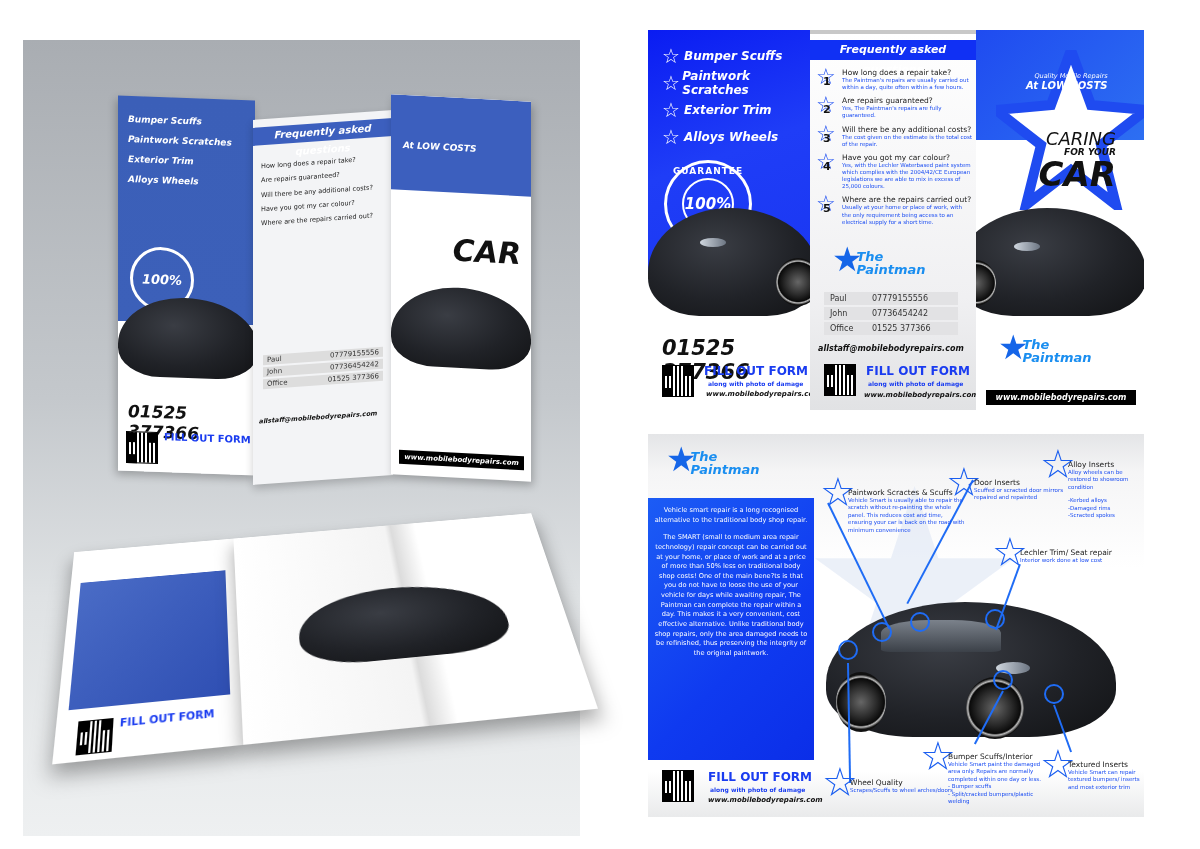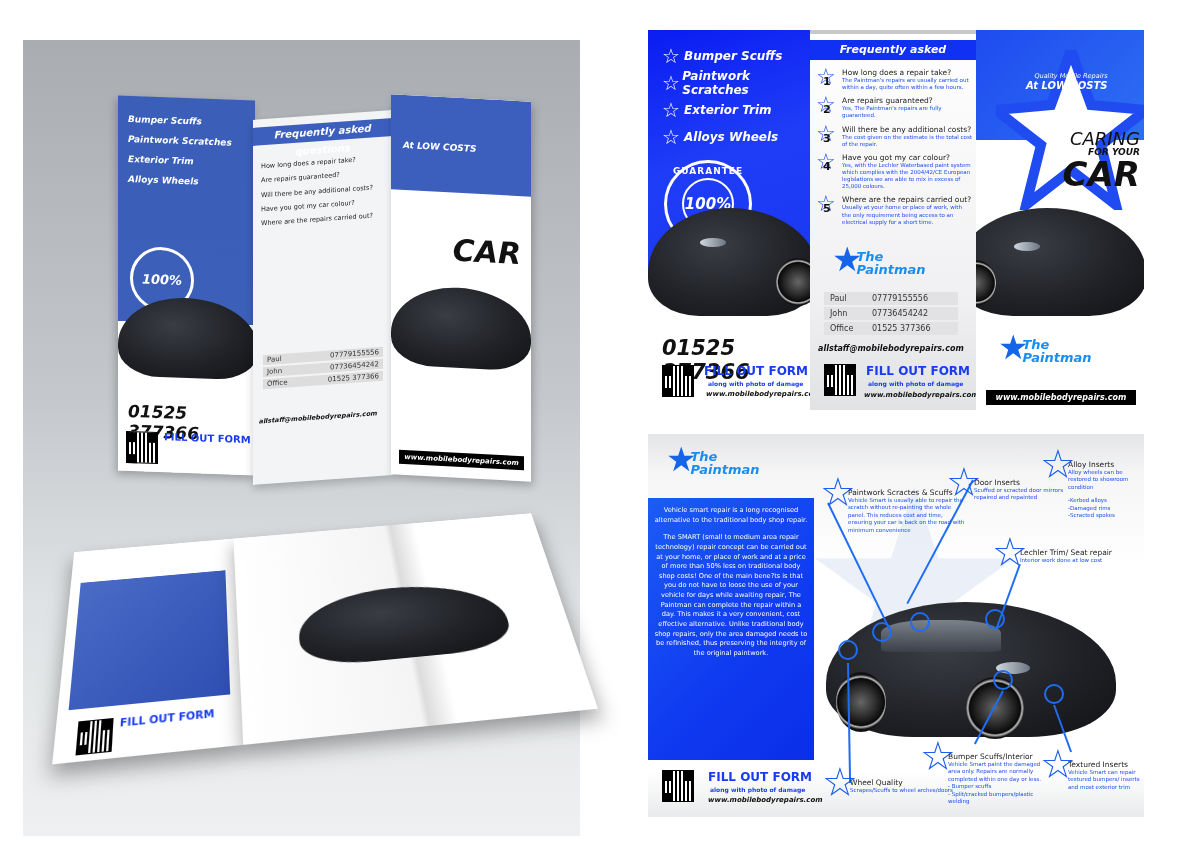--- a/index.html
+++ b/index.html
@@ -79,21 +79,21 @@
   .contacts { position: absolute; left: 14px; top: 258px; width: 134px; }
   .crow { display: flex; background: #e2e2e4; margin-bottom: 2px; height: 13px; align-items: center; font-size: 8px; color: #333; }
   .crow .cn { width: 48px; padding-left: 6px; }
   .email { position: absolute; left: 8px; top: 310px; font-size: 8px; font-weight: bold; font-style: italic; color: #111; }
 
   .p3-blue { position: absolute; left: 0; top: 0; width: 168px; height: 110px; background: linear-gradient(135deg,#1f4bf0,#2d6ff2); }
   .p3-star { position: absolute; left: 20px; top: 20px; width: 150px; height: 160px; }
   .quality { position: absolute; left: 50px; top: 42px; color: #fff; font-style: italic; text-align: right; }
   .quality .q1 { font-size: 6.5px; }
   .quality .q2 { font-size: 10px; font-weight: bold; }
-  .caring { position: absolute; right: 4px; top: 100px; text-align: right; color: #111; font-style: italic; line-height: 1; }
+  .caring { position: absolute; right: 28px; top: 100px; text-align: right; color: #111; font-style: italic; line-height: 1; }
   .caring .c1 { font-size: 18px; }
   .caring .c2 { font-size: 9px; font-weight: bold; }
   .caring .c3 { font-size: 34px; font-weight: bold; }
   .web-bar { position: absolute; left: 10px; top: 360px; width: 150px; height: 15px; background: #000; color: #fff;
     font-size: 8px; font-weight: bold; font-style: italic; text-align: center; line-height: 15px; }
 
   
   .spread { left: 648px; top: 434px; width: 496px; height: 383px;
     background: linear-gradient(180deg,#e4e5e7 0%,#f5f5f6 10%,#ffffff 35%,#ffffff 88%,#e9eaeb 100%); overflow: hidden; }
   .intro { position: absolute; left: 0; top: 64px; width: 166px; height: 262px;

